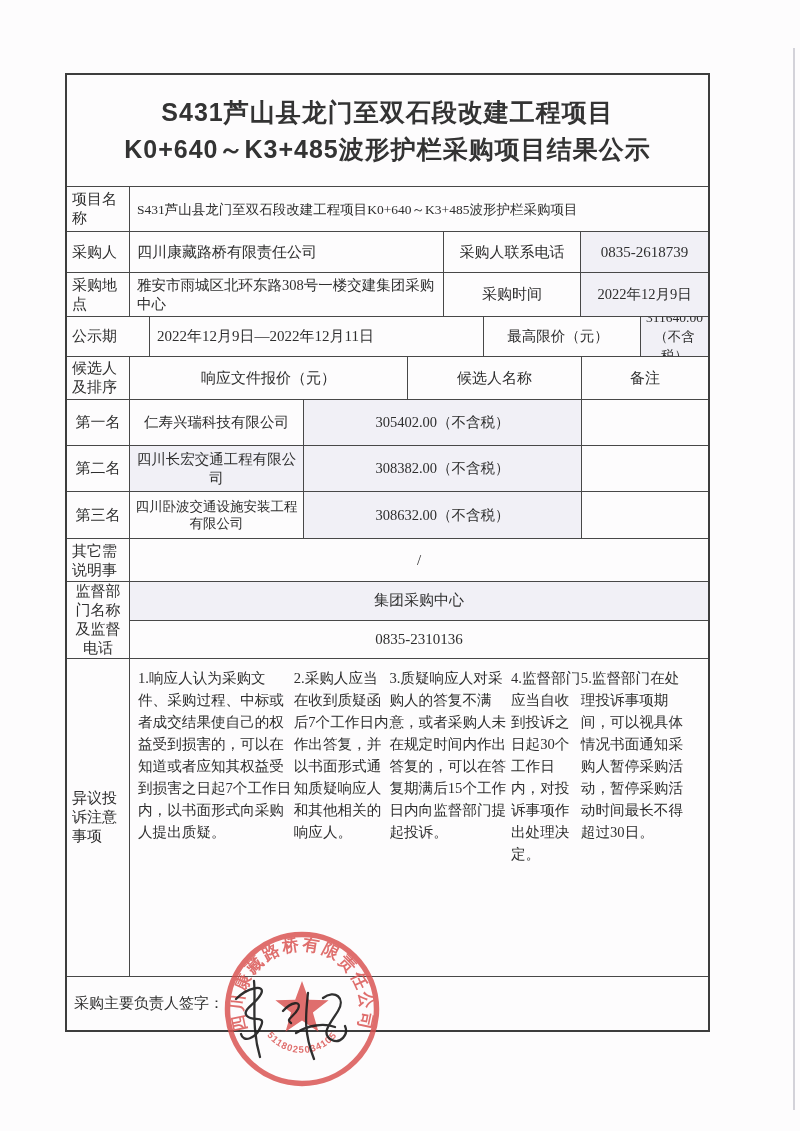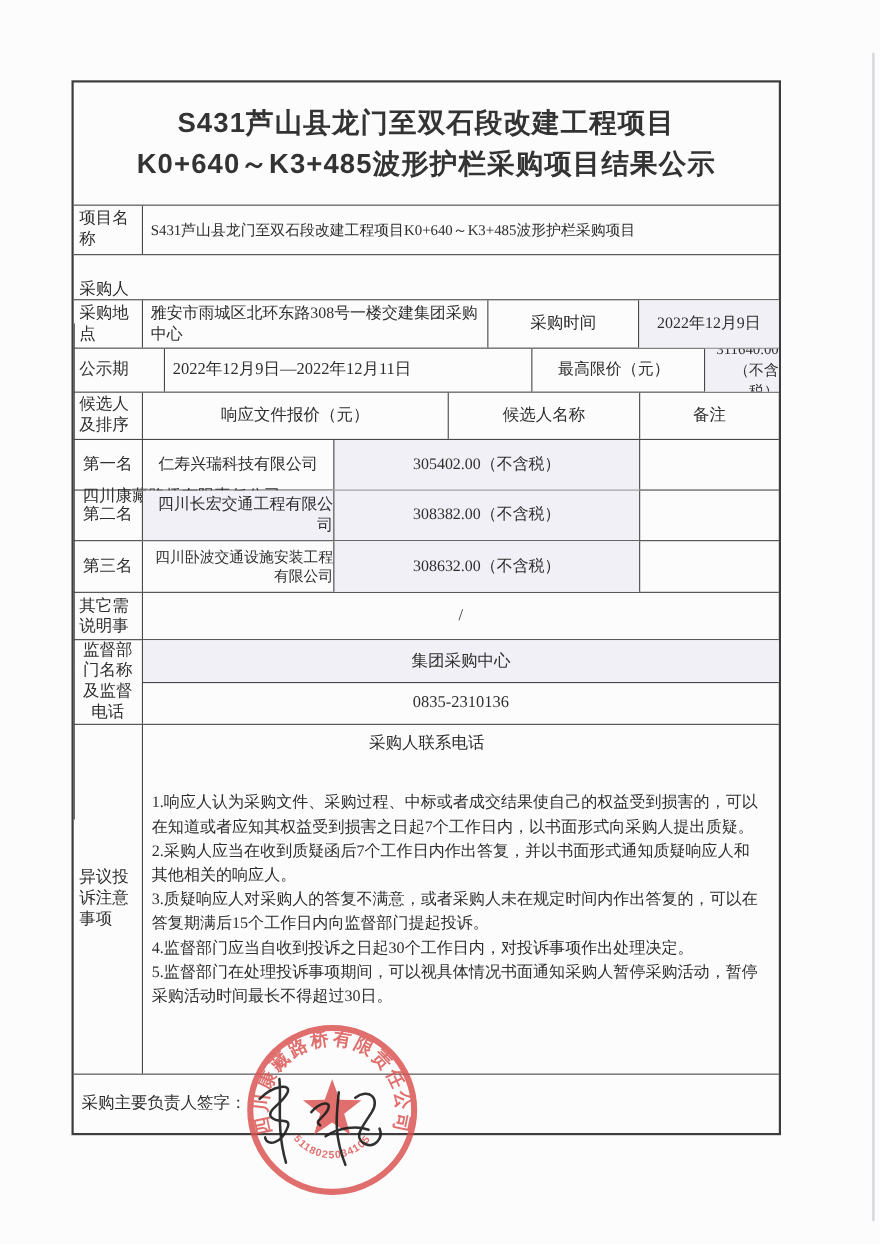--- a/index.html
+++ b/index.html
@@ -18,35 +18,35 @@
     border:2px solid #3d3d3d;box-sizing:border-box;background:#fdfcfd;
   }
   .row{display:flex;box-sizing:border-box;align-items:stretch;}
   .row + .row{border-top:1.5px solid #484848;}
   .row > * + *{border-left:1.5px solid #484848;}
   .cell{
     box-sizing:border-box;display:flex;align-items:center;
     font-size:15px;line-height:19px;overflow:hidden;
   }
   .cA{width:62px;flex:0 0 62px;padding:2px 5px;}
-  .center{justify-content:center;text-align:right;}
+  .center{justify-content:center;text-align:center;}
   .left{justify-content:flex-start;text-align:left;padding-left:7px;padding-right:6px;}
   .tint{background:#f1f0f6;}
   .title-row{align-items:center;justify-content:center;}
   .title{
     text-align:center;font-family:"Liberation Sans","DejaVu Sans",sans-serif;
     font-weight:600;font-size:25px;line-height:37px;letter-spacing:1px;color:#333;
   }
   .val-sm{font-size:13.5px;}
   .val{font-size:14.5px;}
   .supv-col{flex:1;display:flex;flex-direction:column;}
   .supv-col .sub{flex:1;display:flex;align-items:center;justify-content:center;font-size:15px;}
   .supv-col .sub:first-child{border-bottom:1.5px solid #484848;}
   .objection-text{
-    flex:1;display:flex;flex-direction:column;justify-content:center;
+    flex:1;display:flex;justify-content:flex-end;
     padding:8px 18px 8px 8px;font-size:14.6px;line-height:22px;text-align:left;
   }
   .objection-text p{margin:0;}
   .sig-row .cell{width:100%;}
   .stamp{position:absolute;left:221px;top:929px;width:162px;height:160px;}
   .handwriting{position:absolute;left:228px;top:971px;width:138px;height:98px;}
 </style>
 </head>
 <body>
 
@@ -60,21 +60,21 @@
         <div>S431芦山县龙门至双石段改建工程项目</div>
         <div>K0+640～K3+485波形护栏采购项目结果公示</div>
       </div>
     </div>
 
     <div class="row" style="height:45px;">
       <div class="cell cA">项目名称</div>
       <div class="cell left val-sm" style="flex:1;">S431芦山县龙门至双石段改建工程项目K0+640～K3+485波形护栏采购项目</div>
     </div>
 
-    <div class="row" style="height:41px;flex-direction:column;">
+    <div class="row" style="height:41px;">
       <div class="cell cA">采购人</div>
       <div class="cell left" style="flex:0 0 314px;">四川康藏路桥有限责任公司</div>
       <div class="cell center" style="flex:0 0 137px;">采购人联系电话</div>
       <div class="cell center tint" style="flex:1;">0835-2618739</div>
     </div>
 
     <div class="row" style="height:44px;">
       <div class="cell cA">采购地点</div>
       <div class="cell left val" style="flex:0 0 314px;">雅安市雨城区北环东路308号一楼交建集团采购中心</div>
       <div class="cell center" style="flex:0 0 137px;">采购时间</div>

